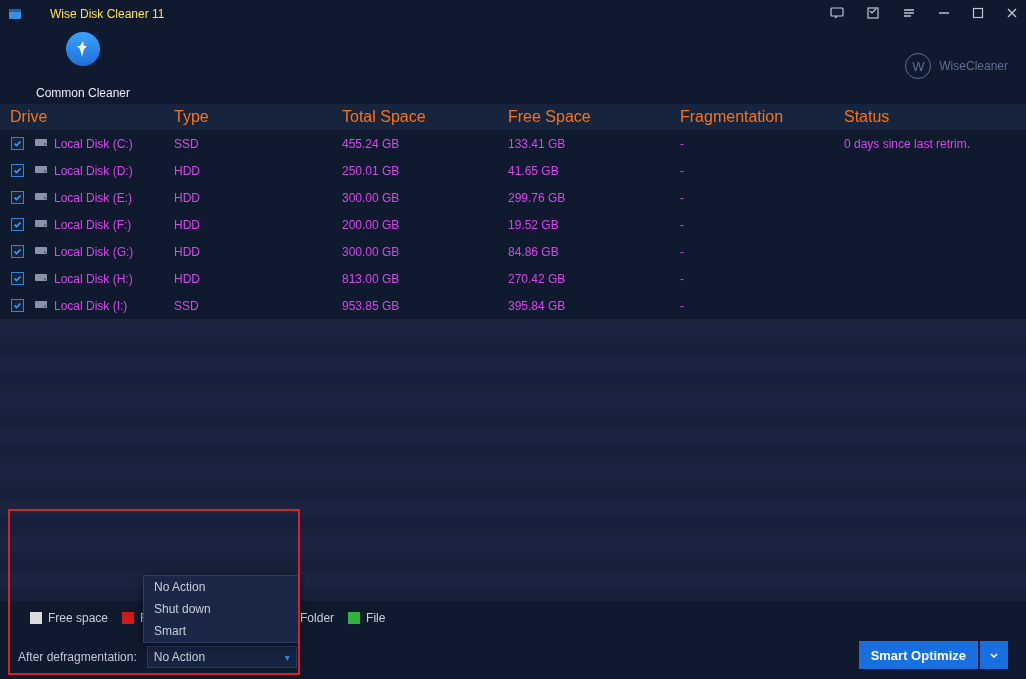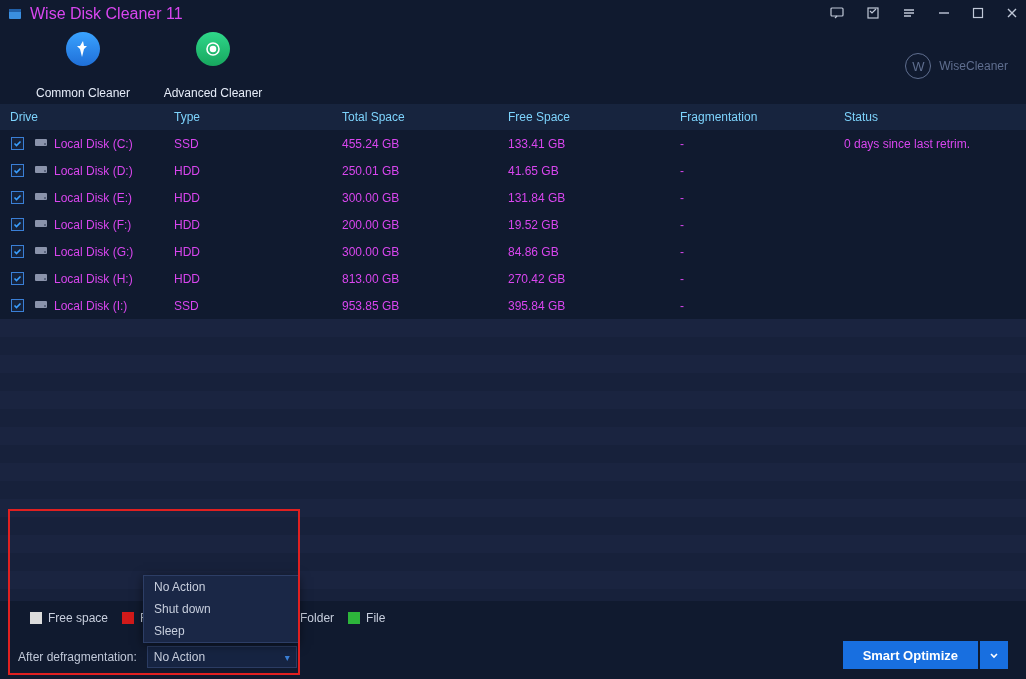--- a/index.html
+++ b/index.html
@@ -1,30 +1,30 @@
 <!DOCTYPE html>
 <html><head>
 <meta charset="utf-8">
 <style>
 * { margin: 0; padding: 0; box-sizing: border-box; }
 body { font-family: "Segoe UI", Tahoma, sans-serif; font-size: 12px; background: #0f1a2e; color: #c0c8d8; width: 1026px; height: 679px; overflow: hidden; display: flex; flex-direction: column; }
 .titlebar { height: 28px; display: flex; align-items: center; padding: 0 8px; background: #101a2f; }
-.title-text { flex: 1; padding-left: 4px; font-size: 16px; color: #d946ef; }
+.title-text { flex: 1; padding-left: 4px; font-size: 12px; color: #fde047; margin-left: 20px; }
 .titlebar-icons { display: flex; gap: 22px; align-items: center; color: #c0c8d8; }
 .titlebar-icons span { cursor: pointer; font-size: 14px; }
 .app-icon { width: 14px; height: 14px; display: inline-block; margin-right: 4px; }
 .tabs { height: 76px; display: flex; align-items: center; padding: 0 18px; background: #101a2f; }
 .tab { width: 130px; display: flex; flex-direction: column; align-items: center; gap: 20px; cursor: pointer; padding: 6px 0; border-radius: 4px; }
 .tab.active { background: linear-gradient(90deg, rgba(60,90,160,.35), rgba(60,90,160,.05)); }
 .tab-label { font-size: 12px; color: #e6ecf8; }
 .tab-icon { width: 34px; height: 34px; border-radius: 50%; display: flex; align-items: center; justify-content: center; }
 .tabs-spacer { flex: 1; }
 .brand { display: flex; align-items: center; gap: 8px; color: #5f6e8f; }
 .brand-icon { width: 26px; height: 26px; border: 1.5px solid #5f6e8f; border-radius: 50%; display: flex; align-items: center; justify-content: center; font-size: 13px; }
-.headers { height: 26px; display: flex; align-items: center; background: #17243e; font-size: 12px; color: #7dd3fc; }
+.headers { height: 26px; display: flex; align-items: center; background: #17243e; font-size: 16px; color: #f97316; }
 .col-check { width: 34px; }
 .col-icon { width: 20px; }
 .col-drive { width: 120px; }
 .col-type { width: 168px; }
 .col-total { width: 166px; }
 .col-free { width: 172px; }
 .col-frag { width: 164px; }
 .col-status { flex: 1; }
 .rows { background: #101a2f; }
 .row { height: 27px; display: flex; align-items: center; font-size: 12px; color: #d946ef; }
@@ -36,21 +36,21 @@
 .legend { position: absolute; left: 0; right: 0; bottom: 44px; height: 34px; display: flex; align-items: center; gap: 14px; padding: 0 30px; background: #101a2f; }
 .legend-item { display: flex; align-items: center; gap: 6px; font-size: 12px; color: #c8cfde; }
 .sw { width: 12px; height: 12px; display:inline-block; }
 .footer { position: absolute; left: 0; right: 0; bottom: 0; height: 44px; display: flex; align-items: center; padding: 0 18px; background: #101a2f; }
 .dropdown { margin-left: 10px; width: 150px; height: 22px; background: #162442; border: 1px solid #2b3c63; display: flex; align-items: center; padding: 0 6px; justify-content: space-between; color: #c8cfde; cursor: pointer; }
 .dropdown .arrow { color: #3a7fd6; font-size: 10px; }
 .menu { position: absolute; left: 143px; bottom: 36px; width: 156px; background: #1a2746; border: 1px solid #2d3e66; box-shadow: 0 2px 10px rgba(0,0,0,.5); }
 .menu-item { height: 22px; display: flex; align-items: center; padding: 0 10px; font-size: 12px; color: #c8cfde; cursor: pointer; }
 .highlight-box { position: absolute; left: 8px; bottom: 4px; width: 292px; height: 166px; border: 2px solid #e02020; pointer-events: none; }
 .cta { position: absolute; right: 18px; bottom: 10px; display: flex; }
-.cta-main { background: #186fe0; color: #fff; font-weight: 600; font-size: 13px; height: 28px; padding: 0 20px; display: flex; align-items: center; cursor: pointer; }
+.cta-main { background: #186fe0; color: #fff; font-weight: 600; font-size: 13px; height: 28px; padding: 0 12px; display: flex; align-items: center; cursor: pointer; }
 .cta-drop { background: #186fe0; color: #fff; width: 28px; height: 28px; display: flex; align-items:center; justify-content:center; margin-left: 2px; cursor: pointer; }
 .headers > div { padding-left: 0; }
 .headers .col-drive-header { padding-left: 10px; width: 174px; }
 </style>
 </head>
 <body>
 
 <div class="titlebar">
   <span class="app-icon">
     <svg viewBox="0 0 14 14">
@@ -97,29 +97,20 @@
 
 <div class="tabs">
   <div class="tab">
     <span class="tab-icon" style="background:linear-gradient(#3aa3ff,#1f6fd8)">
       <svg width="18" height="18" viewBox="0 0 18 18" fill="#fff">
           <path d="M9 1l1 5h3l-3 3-2 8-2-8-3-3h3z"></path>
         </svg>
     </span>
     <span class="tab-label">Common Cleaner</span>
   </div>
-  <div class="tab">
-    <span class="tab-icon" style="background:linear-gradient(#2fd88a,#17a65e)">
-      <svg width="18" height="18" viewBox="0 0 18 18" fill="none" stroke="#fff" stroke-width="1.6">
-          <circle cx="9" cy="9" r="6"></circle>
-          <circle cx="9" cy="9" r="2.5" fill="#fff"></circle>
-        </svg>
-    </span>
-    <span class="tab-label">Advanced Cleaner</span>
-  </div>
   <div class="tabs-spacer"></div>
   <div class="brand">
     <span class="brand-icon">W</span>
     <span>WiseCleaner</span>
   </div>
 </div>
 
 <div class="headers">
   <div class="col-drive-header">Drive</div>
   <div class="col-type">Type</div>
@@ -176,21 +167,21 @@
           </svg>
         </span>
       </div>
       <div class="col-icon"><svg class="drive-icon" viewBox="0 0 14 14">
           <rect x="1" y="4" width="12" height="7" rx="1" fill="#8a93ab"></rect>
           <circle cx="11" cy="9" r="1" fill="#4a546e"></circle>
         </svg></div>
       <div class="col-drive">Local Disk (E:)</div>
       <div class="col-type">HDD</div>
       <div class="col-total">300.00 GB</div>
-      <div class="col-free">131.84 GB</div>
+      <div class="col-free">299.76 GB</div>
       <div class="col-frag">-</div>
       <div class="col-status"></div>
     </div>
     <div class="row">
       <div class="col-check">
         <span class="chk">
           <svg width="9" height="9" viewBox="0 0 9 9" fill="none" stroke-width="1.6">
             <path d="M1.5 4.5l2 2 4-4"></path>
           </svg>
         </span>
@@ -294,21 +285,21 @@
     <span>After defragmentation:</span>
     <div class="dropdown">
       <span>No Action</span>
       <span class="arrow">▾</span>
     </div>
   </div>
 
   <div class="menu" id="menu">
       <div class="menu-item">No Action</div>
       <div class="menu-item">Shut down</div>
-      <div class="menu-item">Sleep</div>
+      <div class="menu-item">Smart</div>
     </div>
 
   <div class="highlight-box"></div>
 
   <div class="cta">
     <div class="cta-main">Smart Optimize</div>
     <div class="cta-drop">
       <svg width="10" height="10" viewBox="0 0 10 10" fill="none" stroke="#fff" stroke-width="1.6">
           <path d="M2 4l3 3 3-3"></path>
         </svg>

